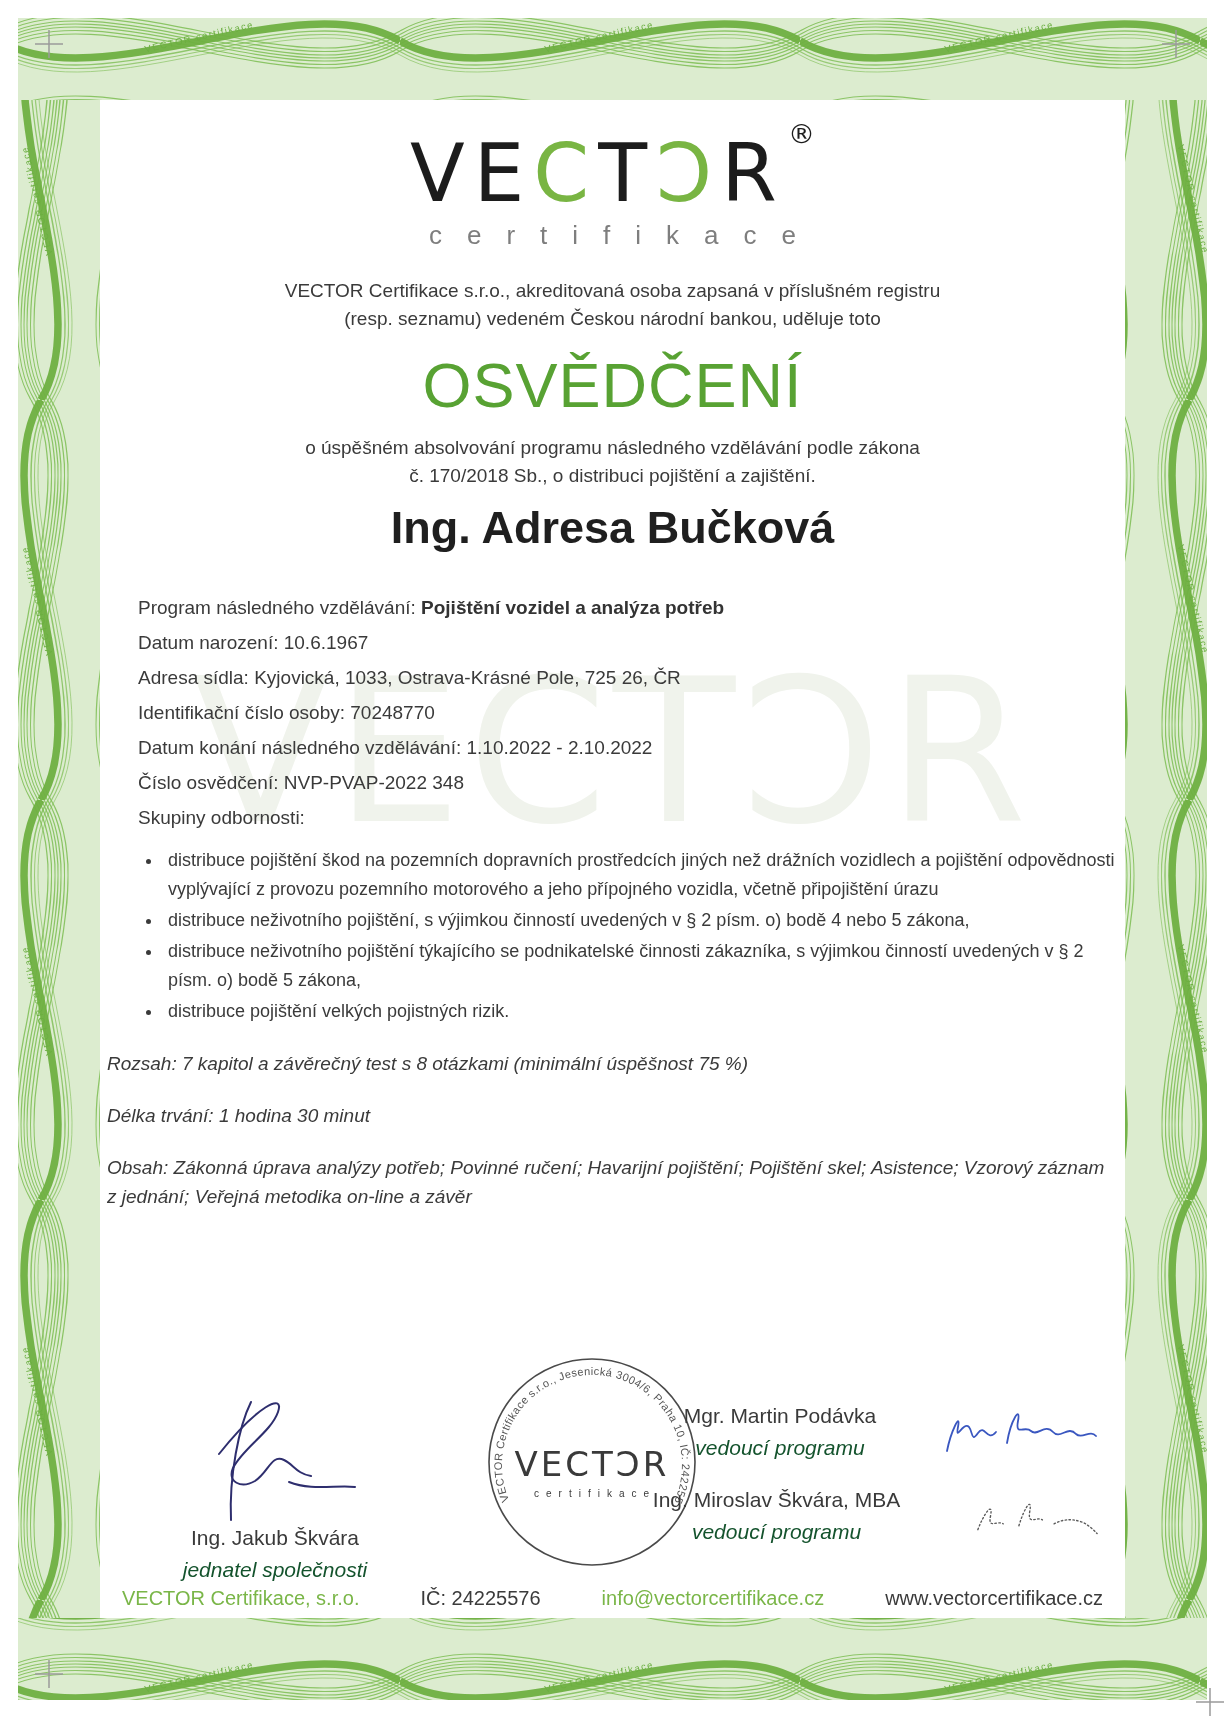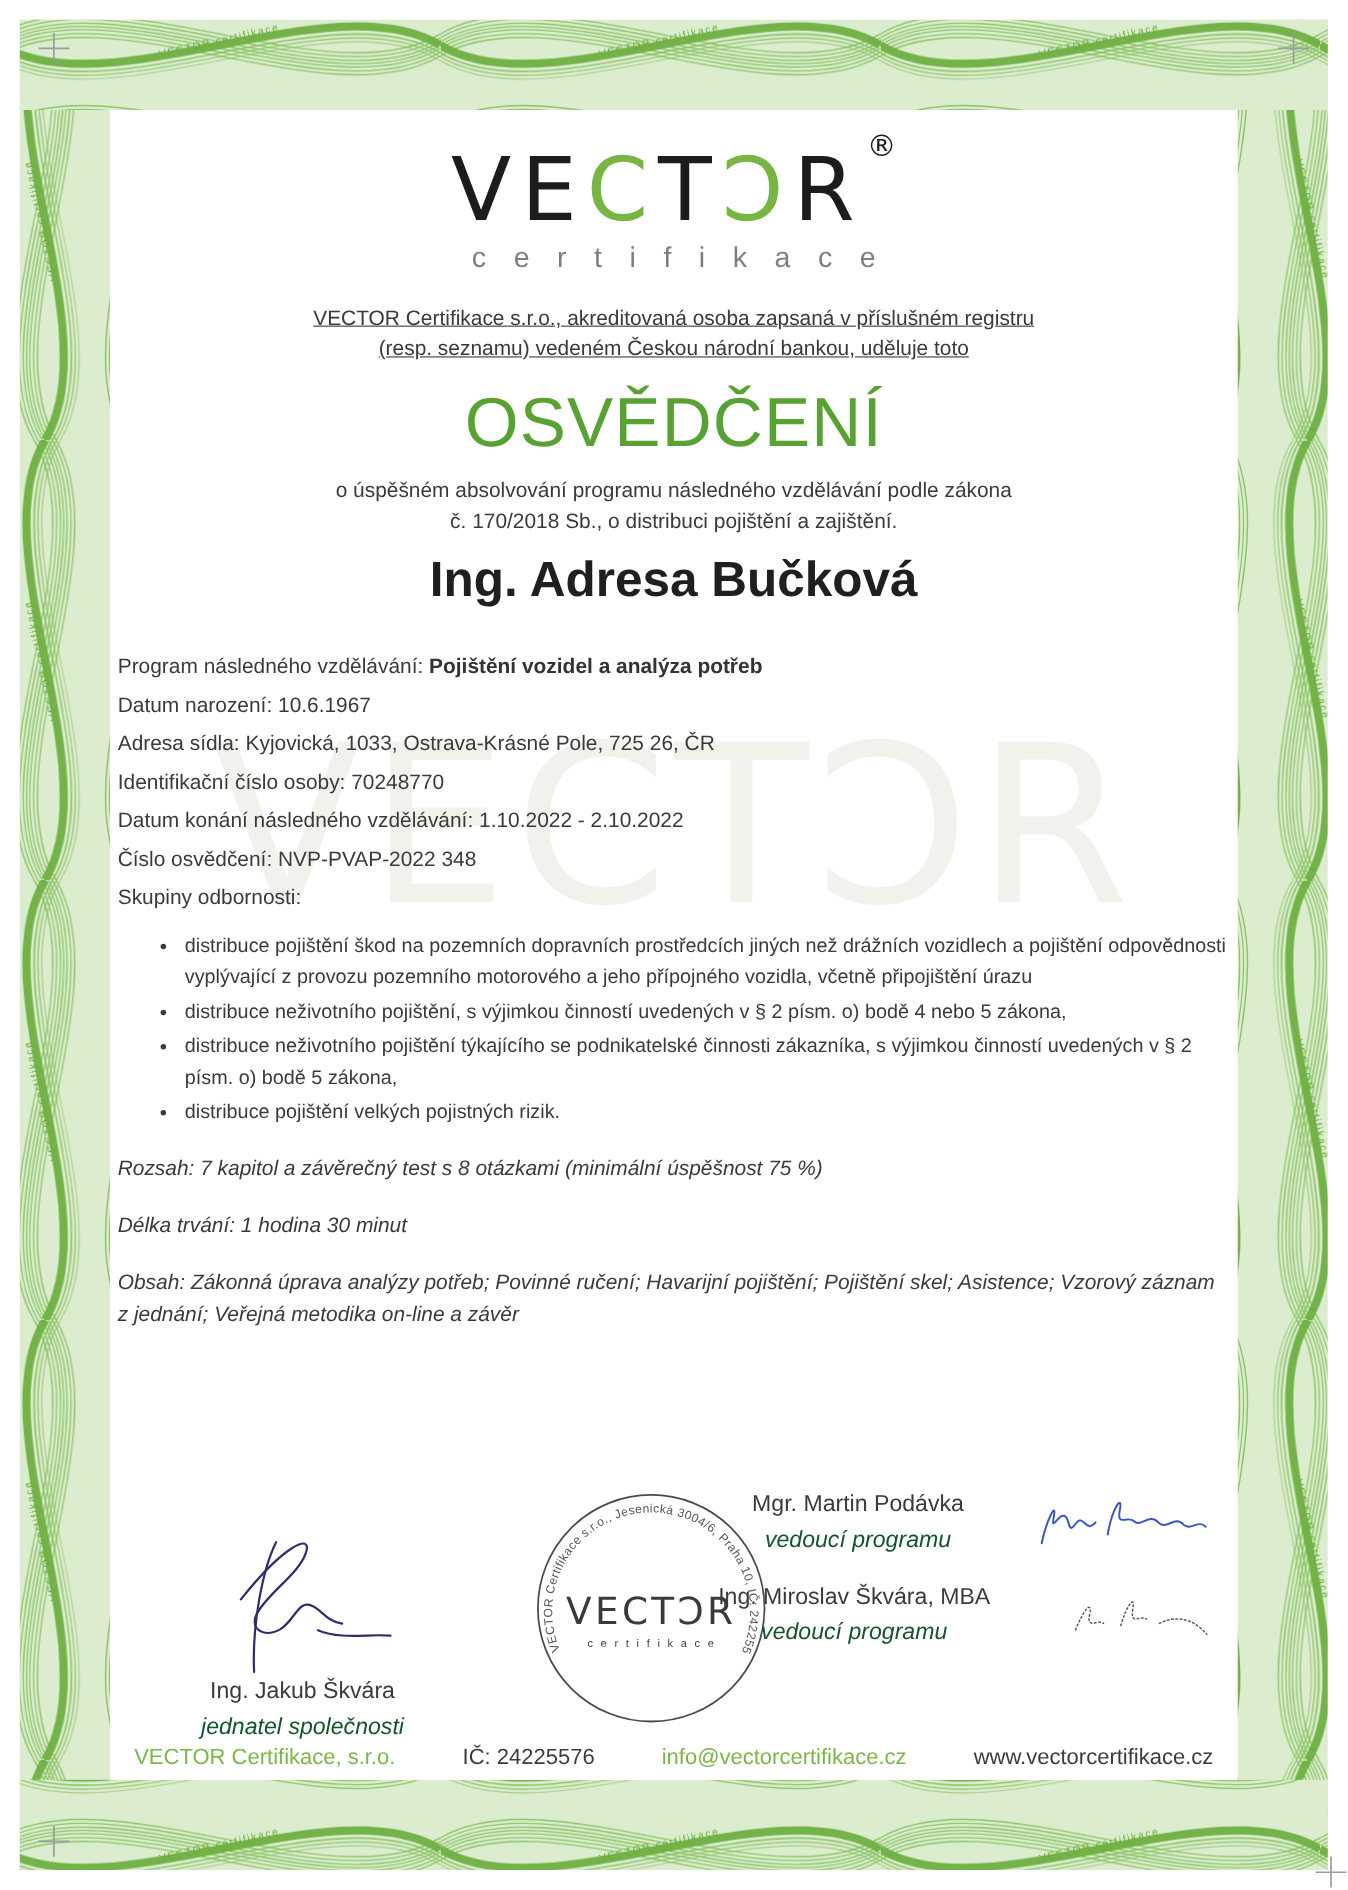--- a/index.html
+++ b/index.html
@@ -28,44 +28,44 @@
     font-family:"DejaVu Sans", sans-serif;font-size:80px;font-weight:400;
     letter-spacing:9px;color:#1c1c1c;line-height:1.05;white-space:nowrap;
   }
   .logo .green{color:#79b543;}
   .logo sup{font-size:27px;vertical-align:58px;letter-spacing:0;margin-left:2px;}
   .logo-sub{
     margin-top:4px;font-size:26px;color:#7e7e7e;letter-spacing:25px;
     padding-left:25px;line-height:1.2;
   }
   
-  .intro{margin-top:26px;font-size:19px;line-height:28px;color:#3a3a3a;text-decoration:underline;}
+  .intro{margin-top:26px;font-size:19px;line-height:28px;color:#3a3a3a;}
   .cert-title{
     margin-top:16px;font-size:63px;font-weight:400;color:#58a233;
     letter-spacing:1px;line-height:1.15;
   }
   .cert-sub{margin-top:12px;font-size:19px;line-height:28px;color:#3a3a3a;}
   .recipient{margin-top:14px;font-size:45px;font-weight:700;color:#1f1f1f;line-height:1.05;}
   
-  .details{margin-top:44px;}
+  .details{margin-top:44px;margin-left:31px;}
   .detail-line{font-size:19px;line-height:26px;margin-bottom:9px;color:#3a3a3a;}
   .detail-line strong{font-weight:700;color:#333;}
   .groups-heading{font-size:19px;line-height:26px;color:#3a3a3a;}
   ul.groups{margin:15px 0 0 0;padding-left:56px;}
   ul.groups li{
     font-size:18px;line-height:29px;color:#3a3a3a;padding-left:5px;margin-bottom:2px;
   }
   .summary-line{font-size:19px;line-height:29px;color:#3a3a3a;margin-top:23px;font-style:italic;}
   
   .sig-left{position:absolute;left:30px;top:1292px;width:290px;text-align:center;z-index:2;}
   .sig-left .scribble{display:block;margin:0 auto;}
   .sig-name{font-size:21px;line-height:32px;color:#3a3a3a;}
   .sig-role{font-size:21px;line-height:32px;color:#14532d;font-style:italic;}
   .seal{position:absolute;left:386px;top:1256px;width:212px;height:212px;z-index:2;}
-  .sig-right{position:absolute;left:525px;top:1252px;width:482px;z-index:2;}
+  .sig-right{position:absolute;left:525px;top:1300px;width:482px;z-index:2;}
   .sig-row{display:flex;align-items:center;}
   .sig-row .names{width:310px;text-align:center;}
   .sig-row .handsig{margin-left:6px;}
   .sig-row2{margin-top:20px;gap:36px;}
   
   .footer{
     position:absolute;left:0;bottom:8px;width:100%;z-index:2;
     display:flex;justify-content:space-between;align-items:center;
     padding:0 22px;box-sizing:border-box;font-size:20px;
   }

